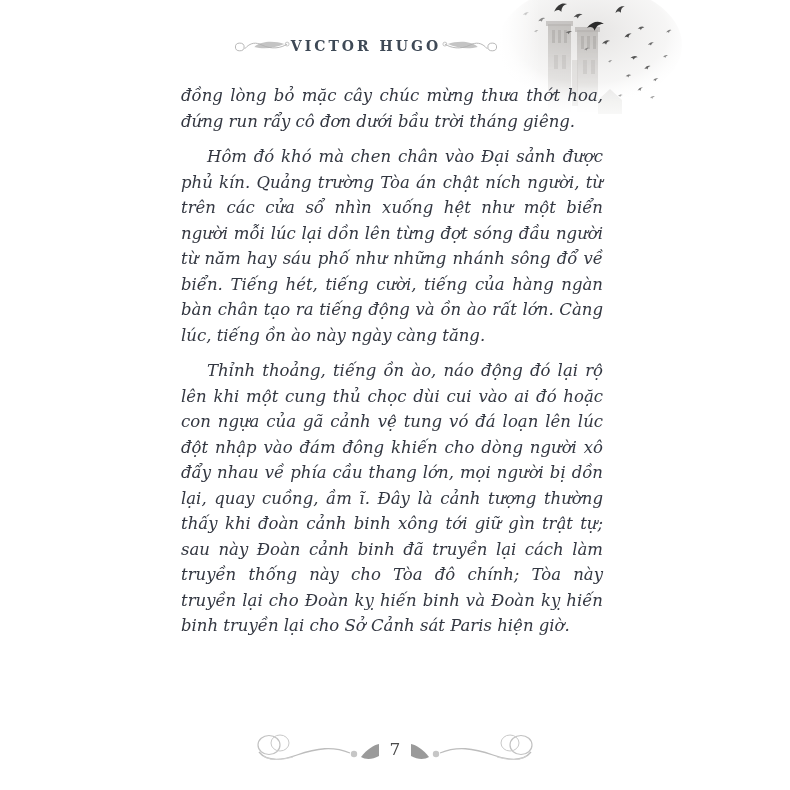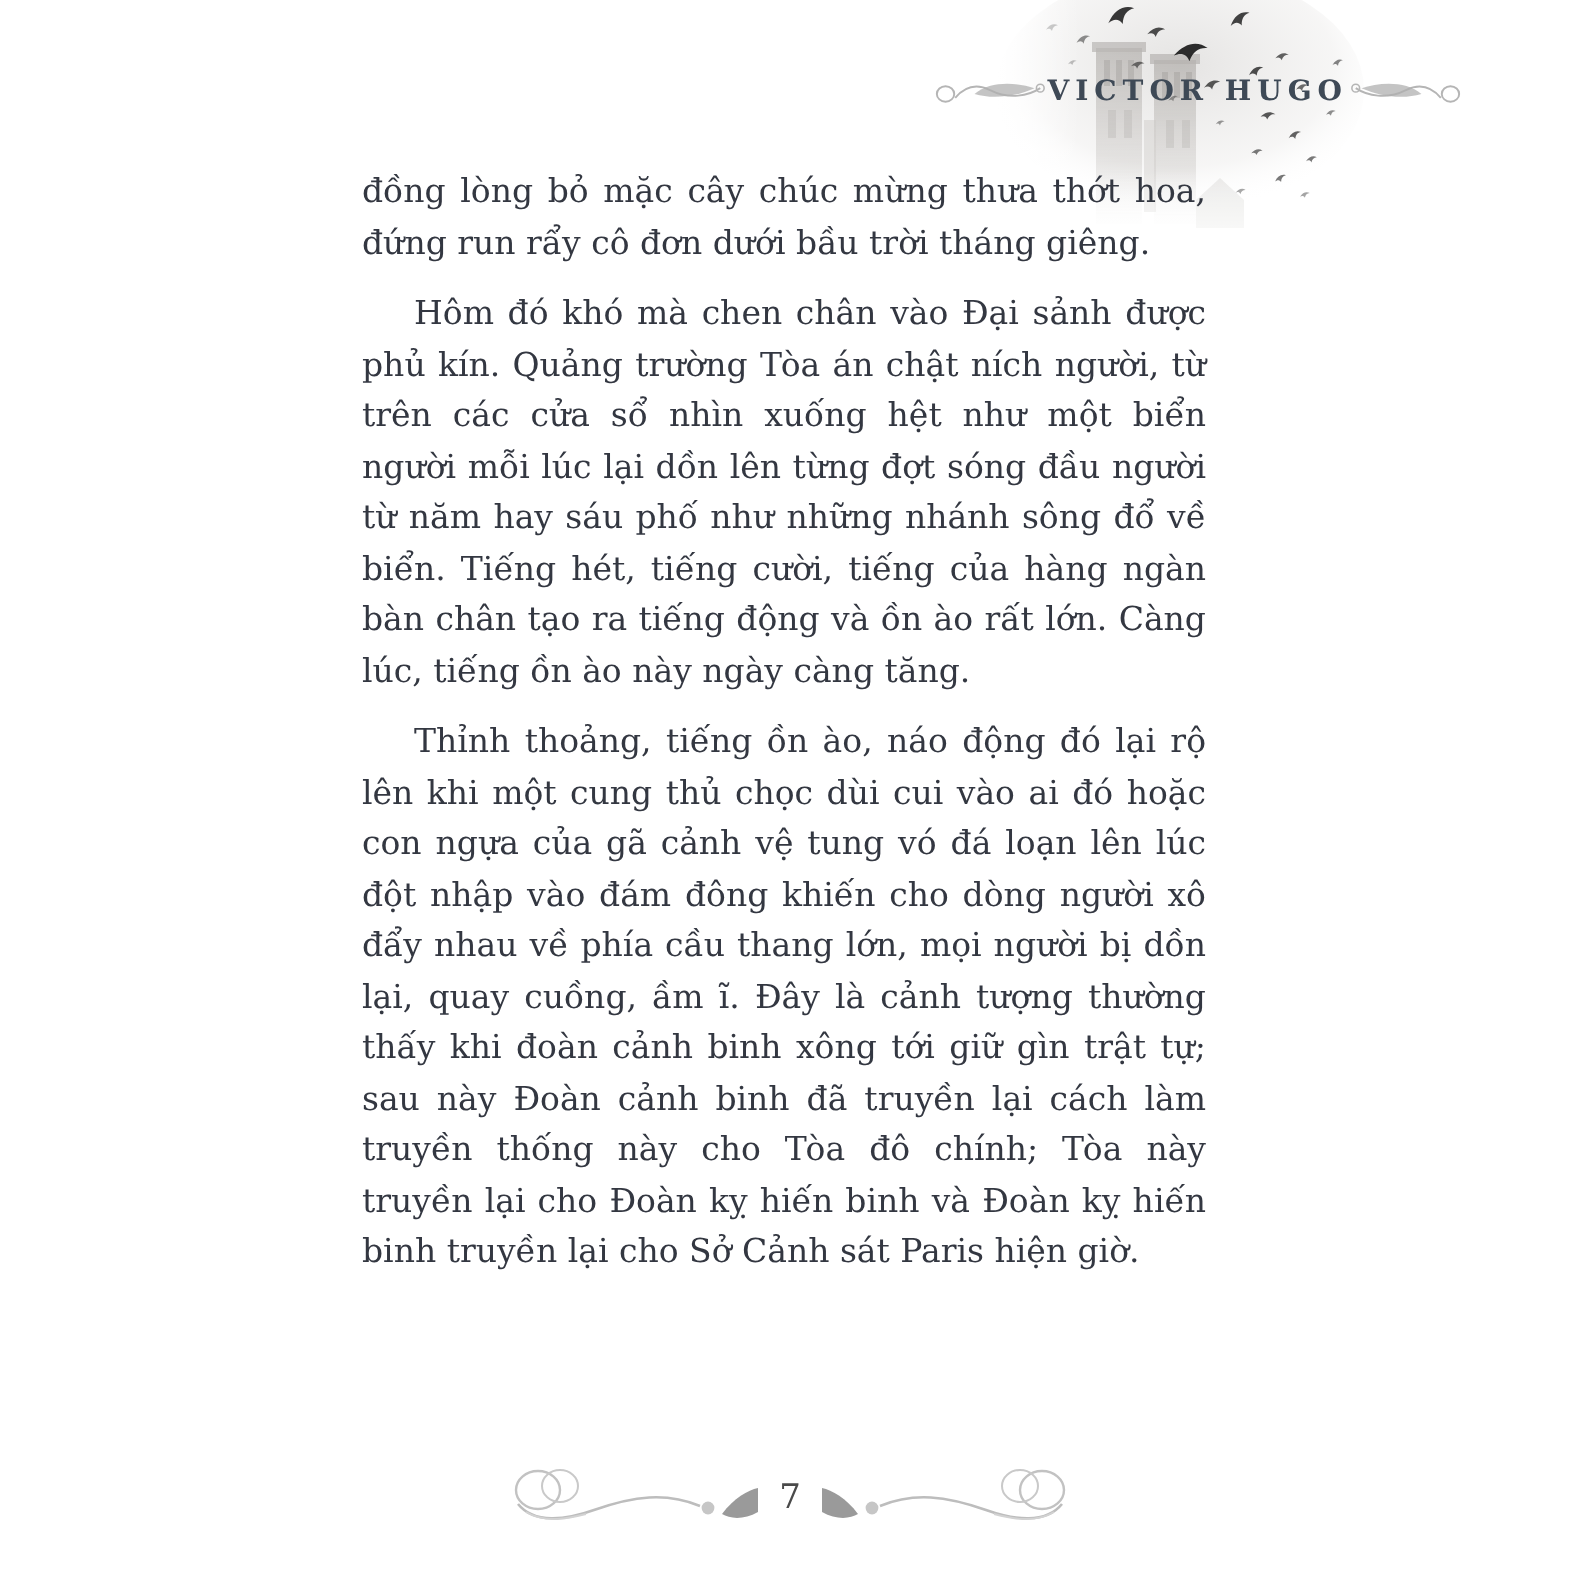--- a/index.html
+++ b/index.html
@@ -5,37 +5,38 @@
   html,body{margin:0;padding:0;}
   body{
     width:790px;height:790px;background:#ffffff;overflow:hidden;
     font-family:"DejaVu Serif","Liberation Serif",serif;
   }
   .page{position:relative;width:790px;height:790px;background:#ffffff;}
 
   
   .page-header{
     position:absolute;top:36px;left:0;width:732px;
-    display:flex;align-items:center;justify-content:flex-end;
+    display:flex;align-items:center;justify-content:center;
   }
   .author{
     font-weight:bold;font-size:14px;letter-spacing:3px;color:#3e4956;
     text-transform:uppercase;white-space:nowrap;
   }
   .flourish{display:block;}
   .mirror{transform:scaleX(-1);}
 
   
   .illustration{position:absolute;top:0;left:498px;width:185px;height:130px;}
 
   
   .page-body{
     position:absolute;left:181px;top:83px;width:422px;
     font-size:16.5px;line-height:25.5px;color:#333741;
     text-align:justify;
+    font-style:italic;
   }
   .page-body p{margin:0 0 10px 0;text-indent:26px;}
   .page-body p.noindent{text-indent:0;}
 
   
   .page-footer{
     position:absolute;bottom:24px;left:0;width:790px;
     display:flex;align-items:center;justify-content:center;gap:9px;
   }
   .page-number{

